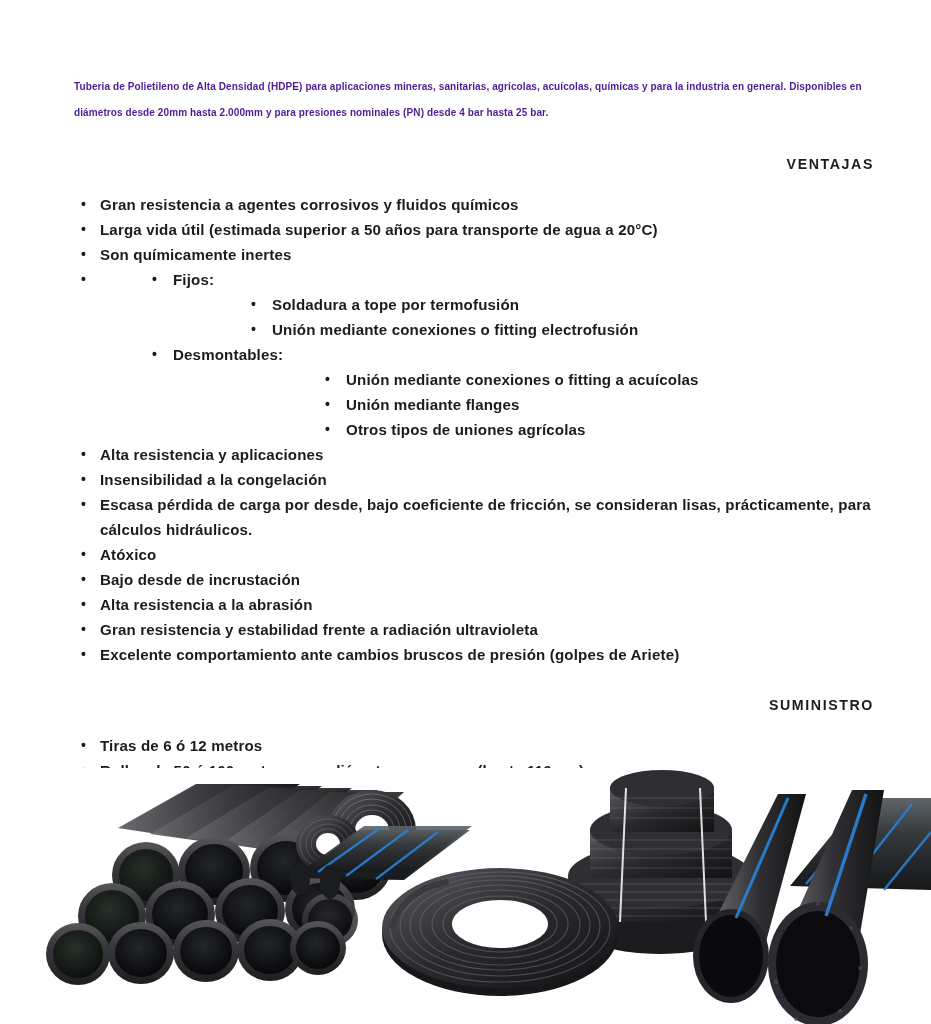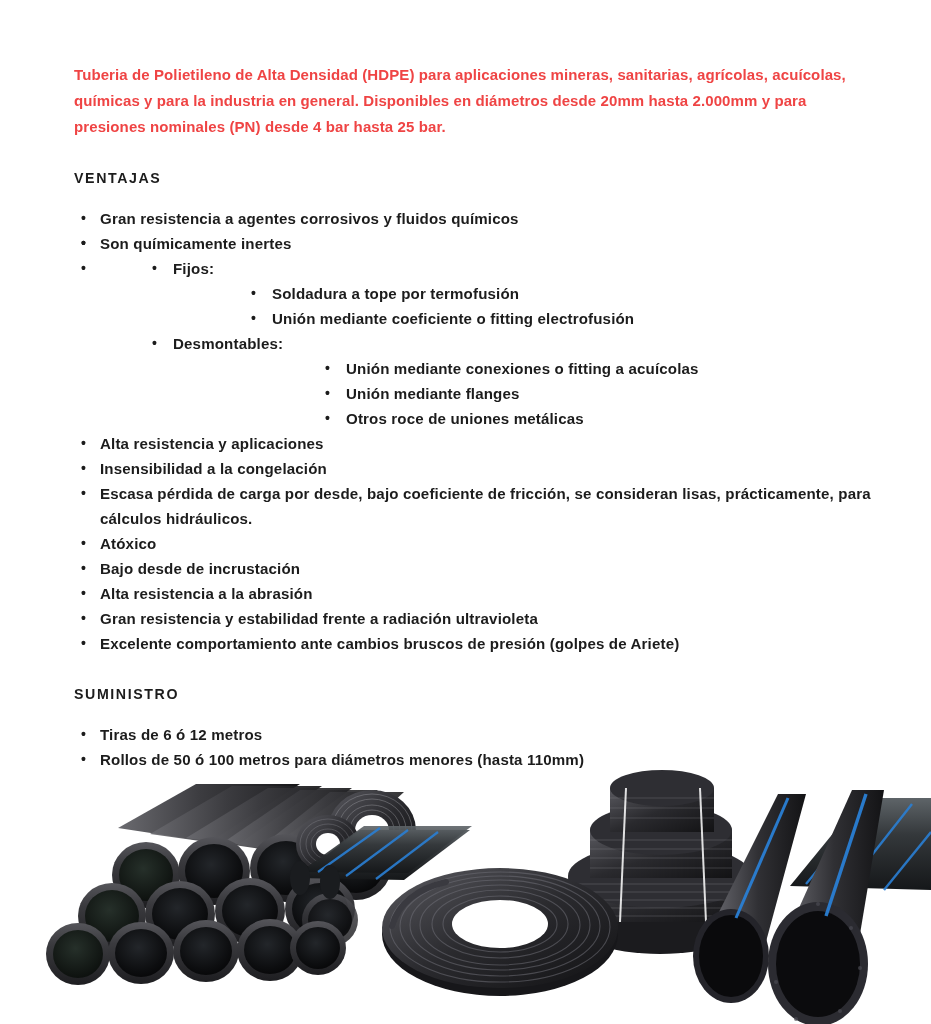--- a/index.html
+++ b/index.html
@@ -19,33 +19,34 @@
     position: absolute;
     inset: 0;
   }
   .text-block {
     position: absolute;
     left: 74px;
     top: 58px;
     width: 800px;
   }
   .intro {
-    font-size: 15px;
+    font-size: 10px;
     font-weight: bold;
     line-height: 26px;
     letter-spacing: 0.1px;
-    margin: 4px 0 0 0;
-    color: #ef4444;
+    margin: 16px 0 0 0;
+    color: #4c1d95;
   }
   .section-heading {
     font-size: 14.2px;
     font-weight: bold;
     letter-spacing: 1.6px;
     margin: 30px 0 0 0;
     color: #1c1c1c;
+    text-align: right;
   }
   ul {
     list-style: none;
     margin: 0;
     padding: 0;
   }
   .lvl1 {
     margin-top: 20px;
   }
   .bullet-row {
@@ -142,20 +143,21 @@
 
     <ul class="lvl1">
 
       <li class="bullet-row">
         <span class="dot">•</span>
         <span>Gran resistencia a agentes corrosivos y fluidos químicos</span>
       </li>
 
       <li class="bullet-row">
         <span class="dot">•</span>
+        <span>Larga vida útil (estimada superior a 50 años para transporte de agua a 20°C)</span>
       </li>
 
       <li class="bullet-row">
         <span class="dot">•</span>
         <span>Son químicamente inertes</span>
       </li>
 
       <li class="bullet-row">
         <span class="dot">•</span>
 
@@ -166,41 +168,41 @@
             <span>Fijos:</span>
           </li>
 
           <li class="lvl3-row fijos">
             <span class="dot">•</span>
             <span>Soldadura a tope por termofusión</span>
           </li>
 
           <li class="lvl3-row fijos">
             <span class="dot">•</span>
-            <span>Unión mediante coeficiente o fitting electrofusión</span>
+            <span>Unión mediante conexiones o fitting electrofusión</span>
           </li>
 
           <li class="lvl2-row">
             <span class="dot">•</span>
             <span>Desmontables:</span>
           </li>
 
           <li class="lvl3-row desm">
             <span class="dot">•</span>
             <span>Unión mediante conexiones o fitting a acuícolas</span>
           </li>
 
           <li class="lvl3-row desm">
             <span class="dot">•</span>
             <span>Unión mediante flanges</span>
           </li>
 
           <li class="lvl3-row desm">
             <span class="dot">•</span>
-            <span>Otros roce de uniones metálicas</span>
+            <span>Otros tipos de uniones agrícolas</span>
           </li>
 
         </ul>
       </li>
 
       <li class="bullet-row">
         <span class="dot">•</span>
         <span>Alta resistencia y aplicaciones</span>
       </li>
 

